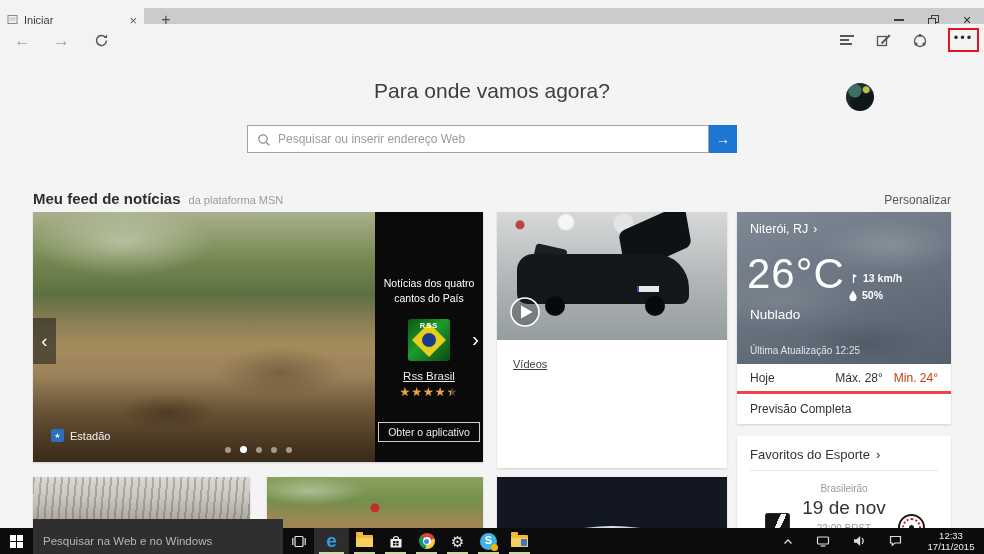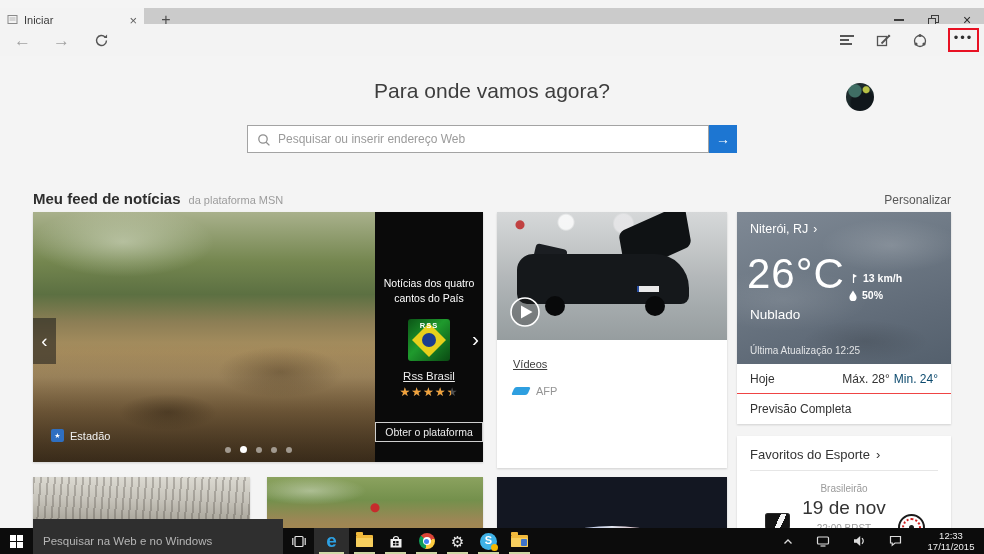--- a/index.html
+++ b/index.html
@@ -120,23 +120,23 @@
       radial-gradient(ellipse 90px 30px at 60% 85%, rgba(0,0,0,.12), transparent 70%),
       linear-gradient(163deg,#7f8995 0%,#6e7985 38%,#606b78 70%,#54606d 100%); }
   .loc { position:absolute; left:13px; top:10px; font-size:12.5px; }
   .loc .chev { margin-left:5px; font-size:12px; }
   .temp { position:absolute; left:10px; top:38px; font-size:42px; font-weight:300; letter-spacing:1px; }
   .metrics { position:absolute; left:112px; top:60px; }
   .metric { display:flex; align-items:flex-end; gap:5px; font-size:10.5px; font-weight:700; margin-bottom:5px; }
   .cond { position:absolute; left:13px; top:95px; font-size:13.5px; }
   .upd { position:absolute; left:13px; bottom:8px; font-size:10px; color:rgba(255,255,255,.82); }
   .wrow { height:30px; display:flex; align-items:center; padding:0 13px; font-size:12px; color:#333; }
-  .wrow1 { border-bottom:1px solid #ef4444;justify-content:center; }
+  .wrow1 { border-bottom:3px solid #ef4444;justify-content:center; }
   .wrow1 .flex { flex:1; }
-  .wmin { color:#0c4a6e; margin-left:4px; }
+  .wmin { color:#c2410c; margin-left:11px; }
 
   
   .cards { left:737px; top:436px; width:214px; height:118px; }
   .sp-head { padding:11px 13px 8px; font-size:13px; color:#333; }
   .sp-head .chev { margin-left:6px; }
   .sp-div { height:1px; background:#e6e6e6; margin:0 13px; }
   .match { display:flex; align-items:flex-start; justify-content:space-between; padding:10px 20px 0; }
   .team { text-align:center; width:40px;margin-top:32px; }
   .crest-vas { width:25px; height:29px; margin:0 auto; border:1px solid #2a2a2a; border-radius:3px 3px 55% 55% / 3px 3px 62% 62%;
     background:linear-gradient(115deg,#141414 42%,#f5f5f5 42%,#f5f5f5 58%,#141414 58%); }
@@ -287,21 +287,21 @@
       <div class="promo-icon">
         <span class="diamond"></span>
           <span class="globe"></span>
         <span class="rss-label">RSS</span>
       </div>
       <div class="promo-app">Rss Brasil</div>
       <div class="stars-wrap">
         <span class="stars-base">★★★★★</span>
         <span class="stars-fill">★★★★★</span>
       </div>
-      <div><span class="promo-btn">Obter o plataforma</span></div>
+      <div><span class="promo-btn">Obter o aplicativo</span></div>
     </div>
     <div class="c1-prev">‹</div>
     <div class="c1-next">›</div>
     <div class="c1-source">
       <span class="src-logo">★</span>
       <span class="src-name">Estadão</span>
     </div>
     <div class="dots">
       <span class="dot"></span>
       <span class="dot active"></span>
@@ -321,24 +321,20 @@
       <div class="car-plate"></div>
       <span class="play-btn">
         <svg width="32" height="32">
             <circle cx="16" cy="16" r="14" fill="rgba(25,25,25,.3)" stroke="#fff" stroke-width="1.6"></circle>
             <path d="M12 9.5l11.5 6.5-11.5 6.5z" fill="#fff"></path>
           </svg>
       </span>
     </div>
     <div class="c2body">
       <span class="c2cat">Vídeos</span>
-      <div class="c2src">
-        <span class="afp-logo"></span>
-        <span class="src-name">AFP</span>
-      </div>
     </div>
   </div>
 
   <div class="card cardw">
     <div class="sky">
       <div class="loc">
         <span>Niterói, RJ</span><span class="chev">›</span>
       </div>
       <div class="temp">26°C</div>
       <div class="metrics">

